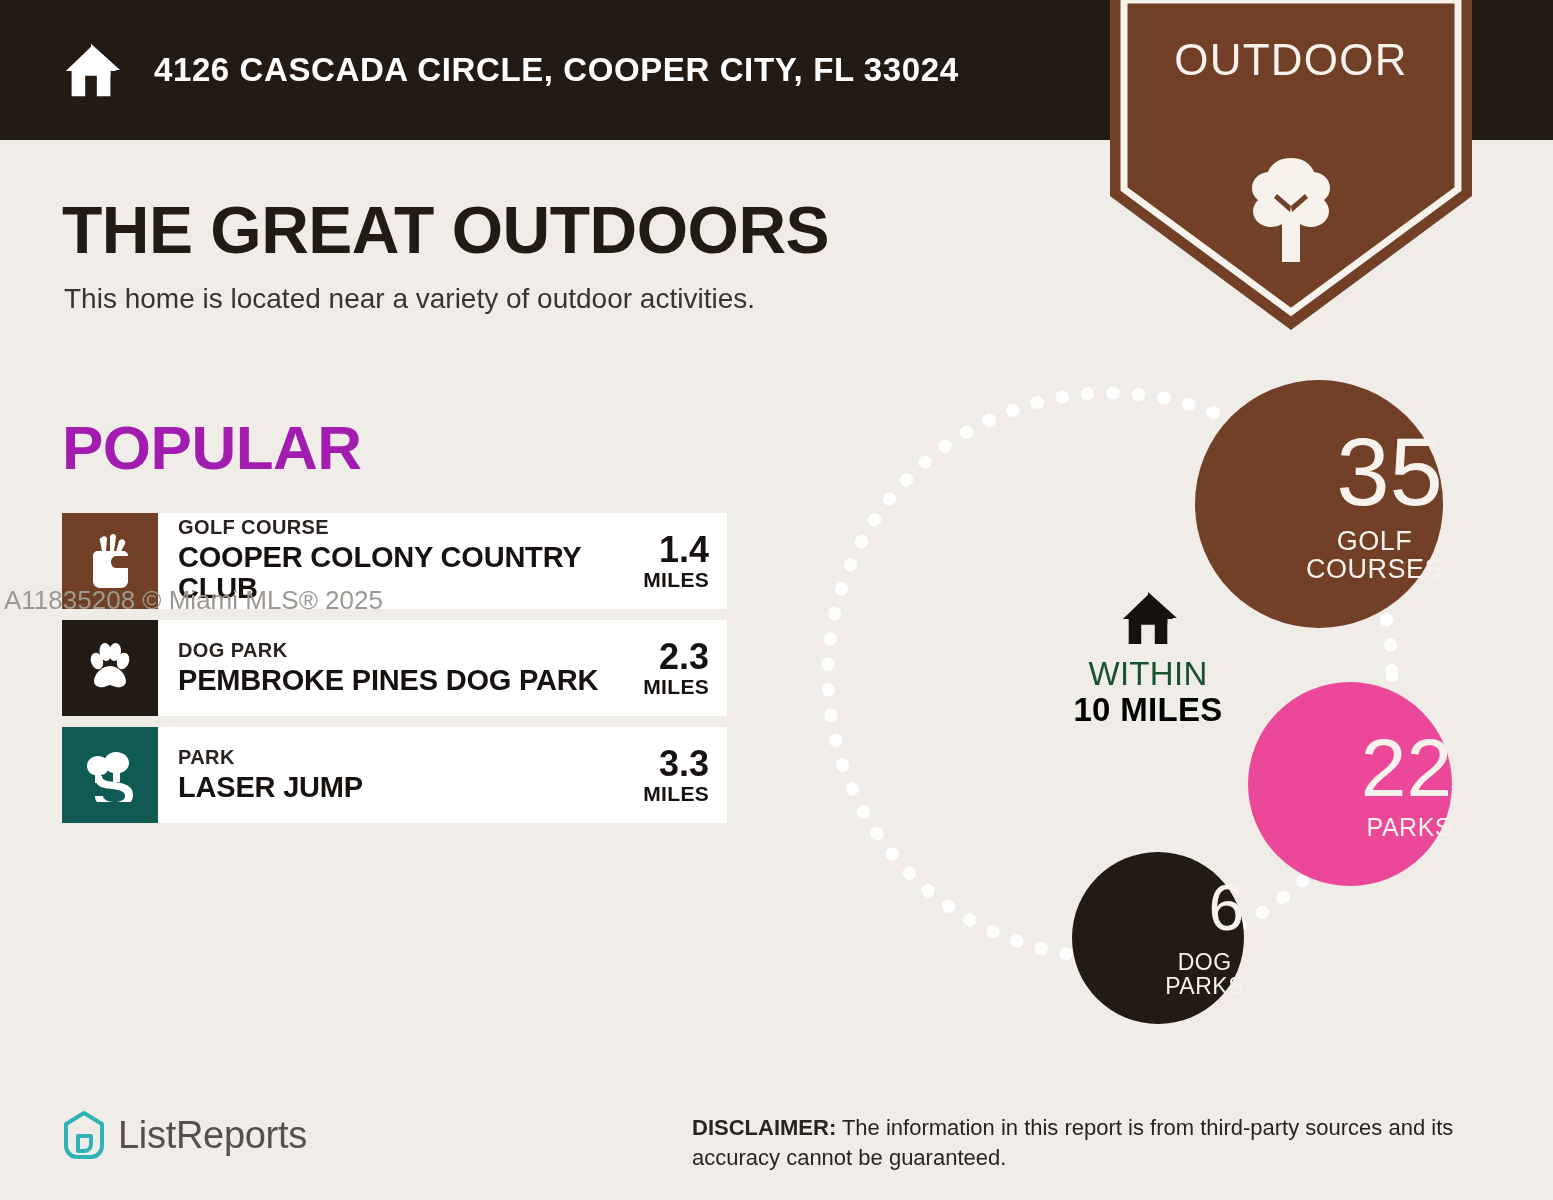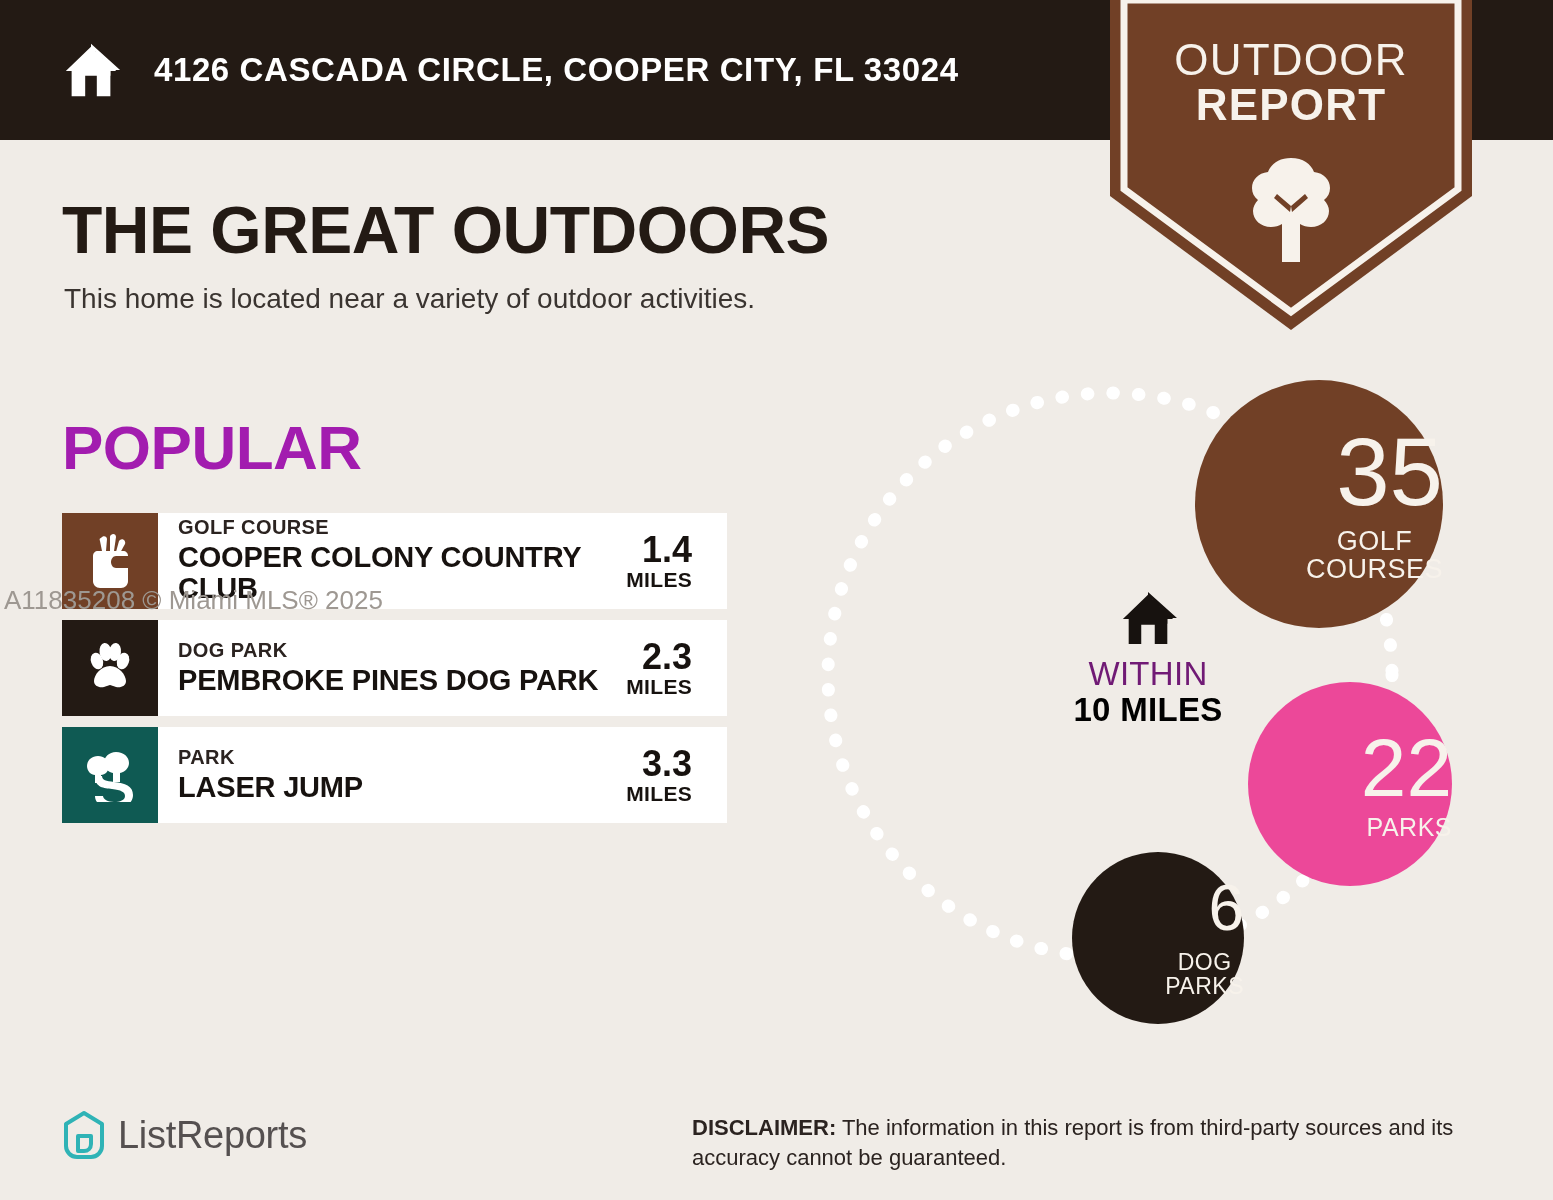--- a/index.html
+++ b/index.html
@@ -120,21 +120,21 @@
     height: 96px;
     display: flex;
     align-items: center;
     justify-content: center;
   }
   .poprow-body {
     flex: 1 1 auto;
     display: flex;
     align-items: center;
     justify-content: space-between;
-    padding: 0 35px 0 20px;
+    padding: 0 18px 0 20px;
   }
   .poprow-labels {
     display: flex;
     flex-direction: column;
     justify-content: center;
     line-height: 1.08;
   }
   .poprow-cat {
     font-size: 20px;
     font-weight: bold;
@@ -240,21 +240,21 @@
     position: absolute;
     left: 228px;
     top: 240px;
     width: 240px;
     text-align: center;
   }
   .within-icon { display: block; margin: 0 auto 10px auto; }
   .within-l1 {
     display: block;
     font-size: 33px;
-    color: #701a75;
+    color: #14532d;
     letter-spacing: 0.3px;
     line-height: 1.08;
   }
   .within-l2 {
     display: block;
     font-size: 33px;
     font-weight: bold;
     color: #000000;
     letter-spacing: 0.3px;
     line-height: 1.08;
@@ -301,21 +301,20 @@
   <svg width="362" height="330" viewBox="0 0 362 330">
     <path d="M0 0 H362 V196 L181 330 L0 196 Z" fill="#714026"></path>
     <path d="M14 0 H348 V189 L181 312 L14 189 Z" fill="none" stroke="#F7F2EB" stroke-width="7"></path>
     <g transform="translate(181,210)">
       <path d="M0 -52 c12 0 20 6 23 14 c10 1 16 8 16 16 c0 5 -2 9 -6 12 c3 3 5 7 5 11 c0 9 -8 16 -18 16 c-4 0 -8 -1 -11 -3 l0 38 h-18 l0 -38 c-3 2 -7 3 -11 3 c-10 0 -18 -7 -18 -16 c0 -4 2 -8 5 -11 c-4 -3 -6 -7 -6 -12 c0 -8 6 -15 16 -16 c3 -8 11 -14 23 -14 Z" fill="#F7F2EB"></path>
       <path d="M-1 2 l-16 -14 l3 -4 l14 12 Z M1 2 l16 -14 l-3 -4 l-14 12 Z" fill="#714026"></path>
     </g>
   </svg>
   <div class="badge-text">
     <span class="badge-line1">OUTDOOR</span>
-    <span class="badge-line2">REPORT</span>
   </div>
 </div>
 
 <div class="headline">THE GREAT OUTDOORS</div>
 <div class="subhead">This home is located near a variety of outdoor activities.</div>
 
 <div class="popular-title">POPULAR</div>
 
 <div class="poplist">
 

